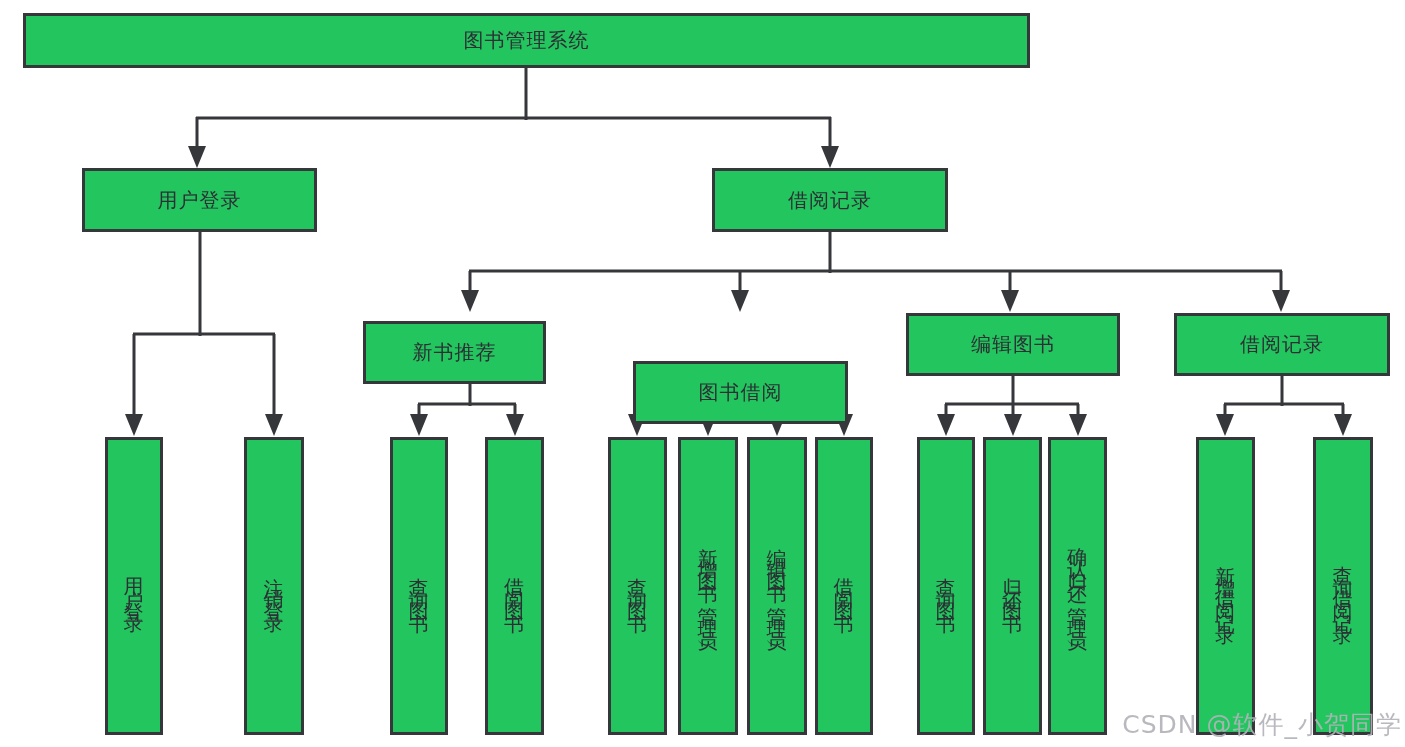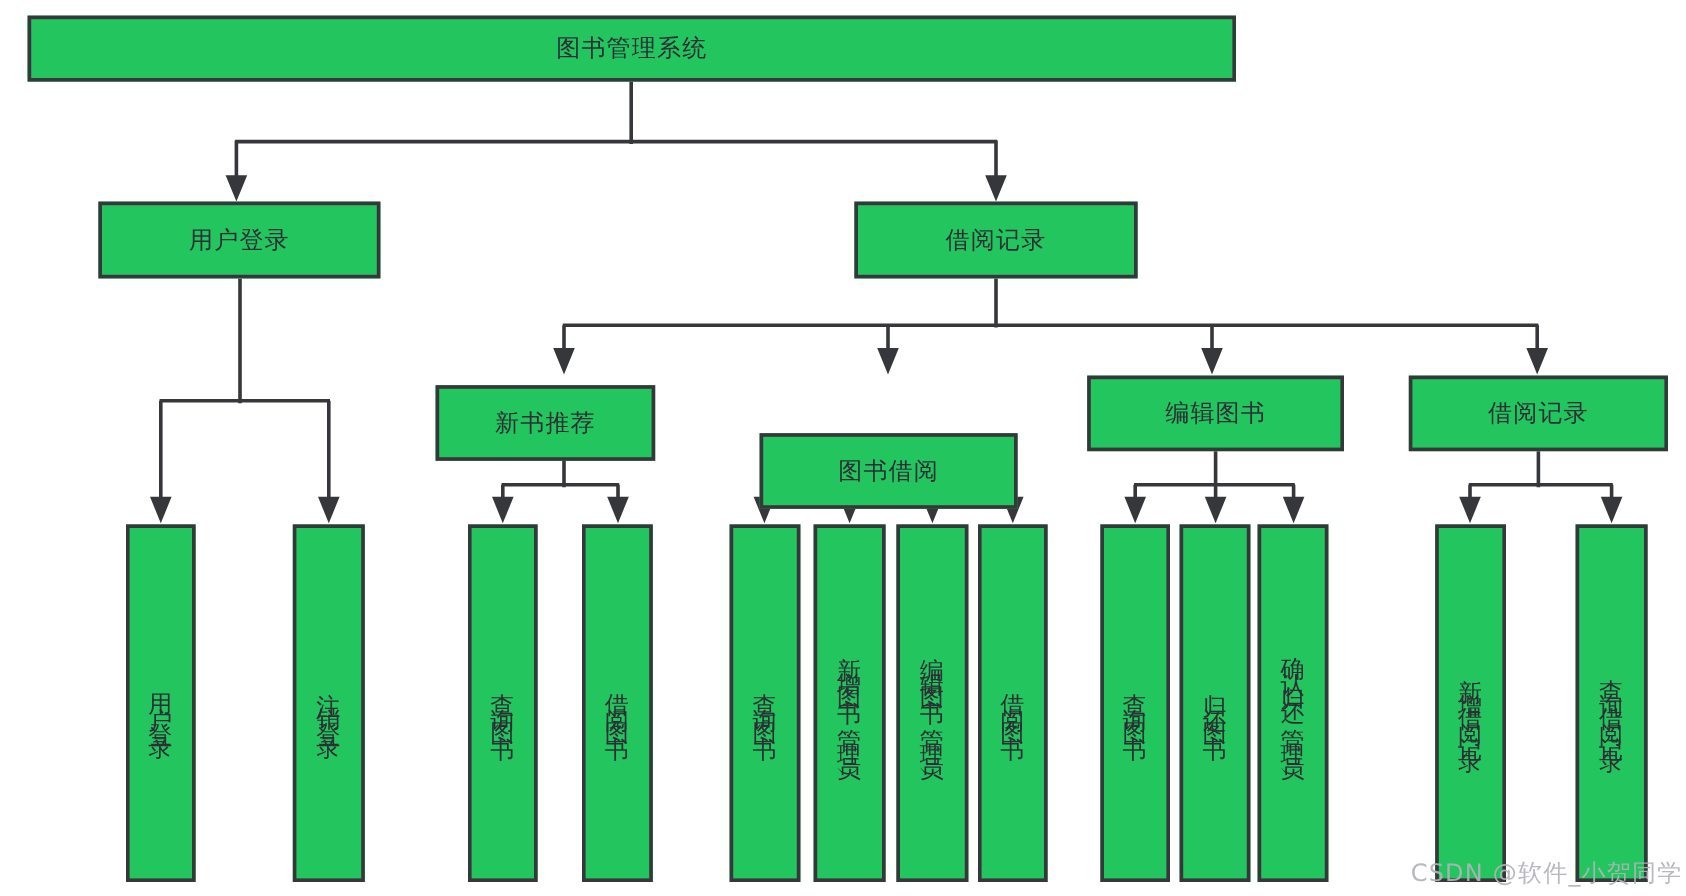--- a/index.html
+++ b/index.html
@@ -30,21 +30,21 @@
     writing-mode:vertical-rl;
     text-orientation:mixed;
     letter-spacing:12px;
     line-height:1;
     white-space:normal;
   }
   .watermark{
     position:absolute;
     right:3px;bottom:6px;
     z-index:3;
-    font-size:20px;
+    font-size:25px;
     letter-spacing:1px;
     color:rgba(178,178,186,0.92);
     pointer-events:none;
   }
 </style>
 </head>
 <body>
 
 <div class="canvas">
 

